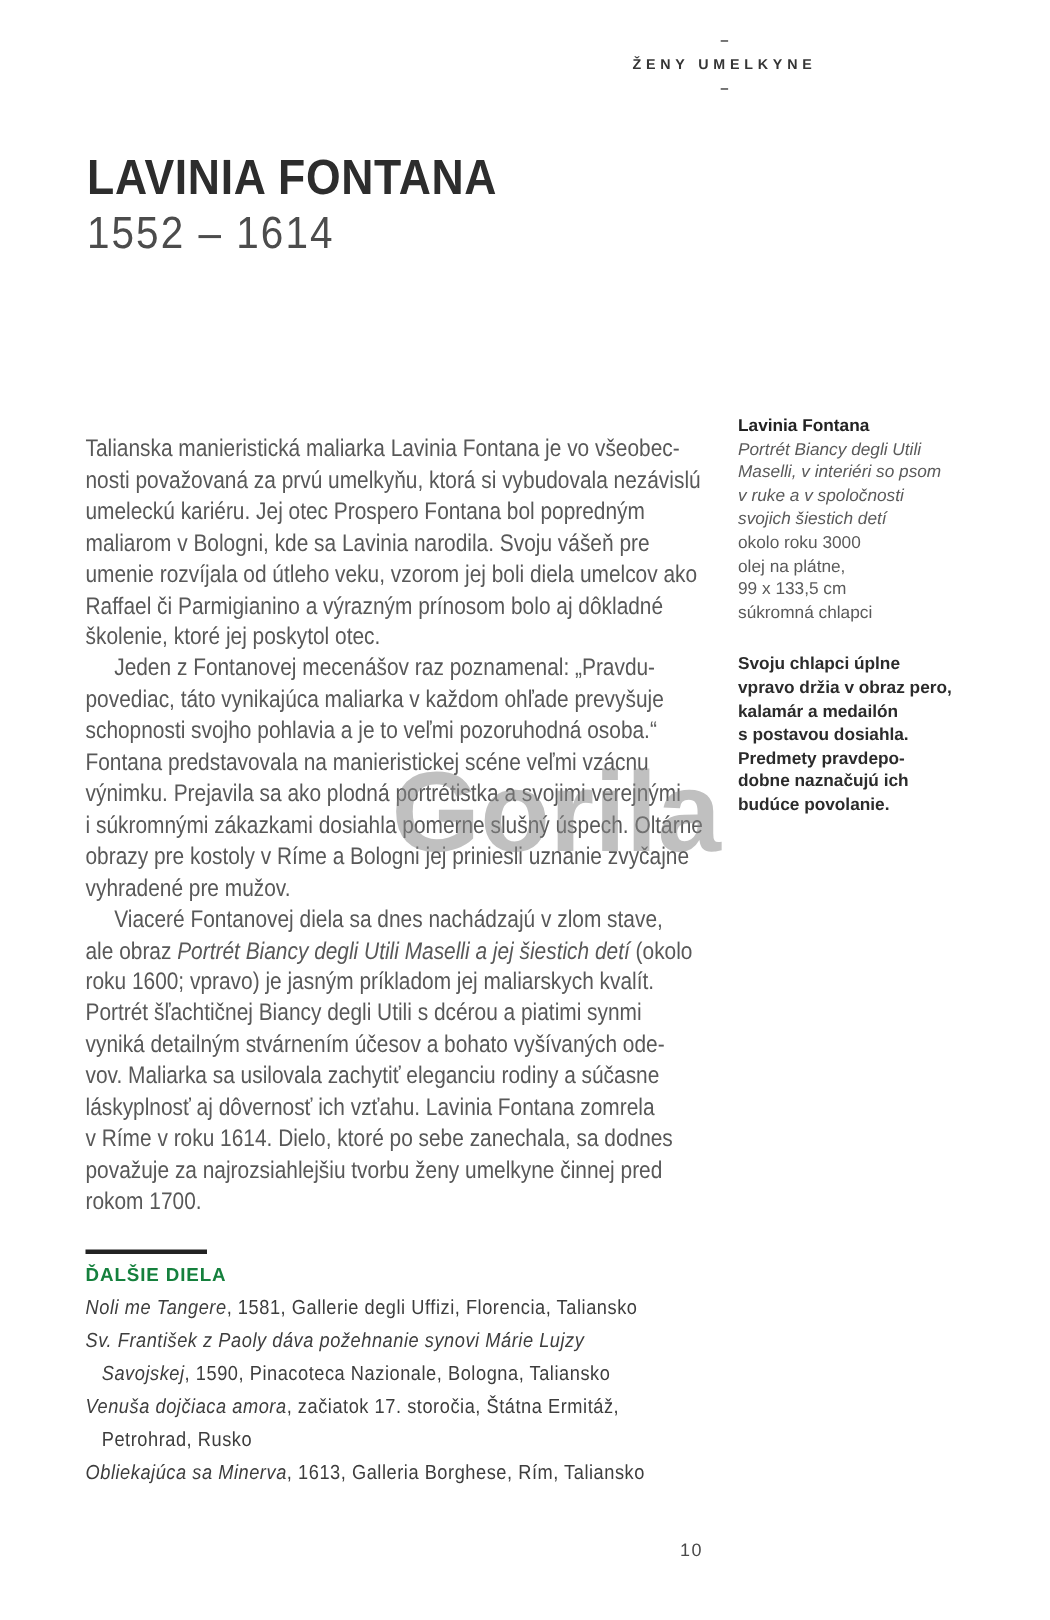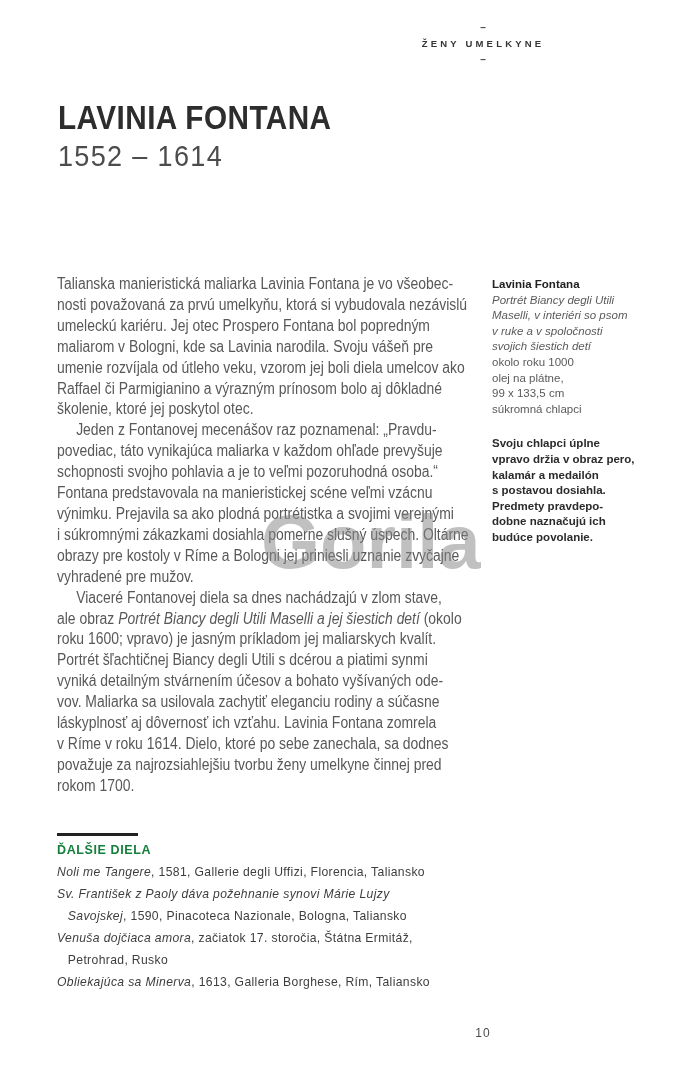--- a/index.html
+++ b/index.html
@@ -14,21 +14,21 @@
   .running-head { position:absolute; top:22px; left:408px; width:150px; text-align:center; }
   .rh-dash { font-size:10px; line-height:11px; color:#4a4a4a; font-weight:600; }
   .rh-label { font-size:9.5px; letter-spacing:3.2px; font-weight:600; line-height:21px; color:#353535; }
 
   
   .title-block { position:absolute; left:58px; top:99px; transform:scaleX(.9); transform-origin:0 0; }
   .title-name { font-size:33px; font-weight:700; letter-spacing:.5px; line-height:37px; color:#2d2d2d; }
   .title-years { font-size:30px; font-weight:300; letter-spacing:1.5px; line-height:33px; margin-top:3px; color:#4c4c4c; }
 
   
-  .article { position:absolute; left:57px; top:274px; width:436px; }
+  .article { position:absolute; left:57px; top:290px; width:436px; }
   .article .line { font-size:16px; line-height:20.9px; font-weight:300; color:#585858;
                    white-space:nowrap; transform:scaleX(.87); transform-origin:0 50%; }
   .article .line.ind { padding-left:22px; }
   .it { font-style:italic; }
   .bd { font-weight:700; }
 
   
   .sidebar { position:absolute; left:492px; top:277px; width:165px; }
   .caption .line { font-size:11.5px; line-height:15.6px; color:#5a5a5a; white-space:nowrap; }
   .caption .line .bd { color:#222222; }
@@ -42,21 +42,21 @@
   .works-lines { margin-top:4px; }
   .works-lines .line { font-size:13.5px; line-height:22px; letter-spacing:.4px; color:#3d3d3d;
                        white-space:nowrap; transform:scaleX(.9); transform-origin:0 50%; }
   .works-lines .line.ind { padding-left:12px; }
 
   
   .watermark { position:absolute; left:261px; top:504px; z-index:5; pointer-events:none;
                font-size:76px; font-weight:700; line-height:1; color:rgba(134,134,134,.52); }
 
   
-  .page-number { position:absolute; left:463px; top:1026px; width:40px; text-align:center;
+  .page-number { position:absolute; left:441px; top:1026px; width:40px; text-align:center;
                  font-size:12px; letter-spacing:1px; color:#4a4a4a; }
 </style>
 </head>
 <body>
 
 <div class="page">
 
   <div class="running-head">
     <div class="rh-dash">–</div>
     <div class="rh-label">ŽENY UMELKYNE</div>
@@ -96,21 +96,21 @@
       <div class="line"><span>rokom 1700.</span></div>
     </div>
 
   <div class="sidebar">
     <div class="caption">
         <div class="line"><span class="bd">Lavinia Fontana</span></div>
         <div class="line"><span class="it">Portrét Biancy degli Utili</span></div>
         <div class="line"><span class="it">Maselli, v interiéri so psom</span></div>
         <div class="line"><span class="it">v ruke a v spoločnosti</span></div>
         <div class="line"><span class="it">svojich šiestich detí</span></div>
-        <div class="line"><span>okolo roku 1000</span></div>
+        <div class="line"><span>okolo roku 3000</span></div>
         <div class="line"><span>olej na plátne,</span></div>
         <div class="line"><span>99 x 133,5 cm</span></div>
         <div class="line"><span>súkromná chlapci</span></div>
       </div>
     <div class="note">
         <div class="line"><span>Svoju chlapci úplne</span></div>
         <div class="line"><span>vpravo držia v obraz pero,</span></div>
         <div class="line"><span>kalamár a medailón</span></div>
         <div class="line"><span>s postavou dosiahla.</span></div>
         <div class="line"><span>Predmety pravdepo-</span></div>

